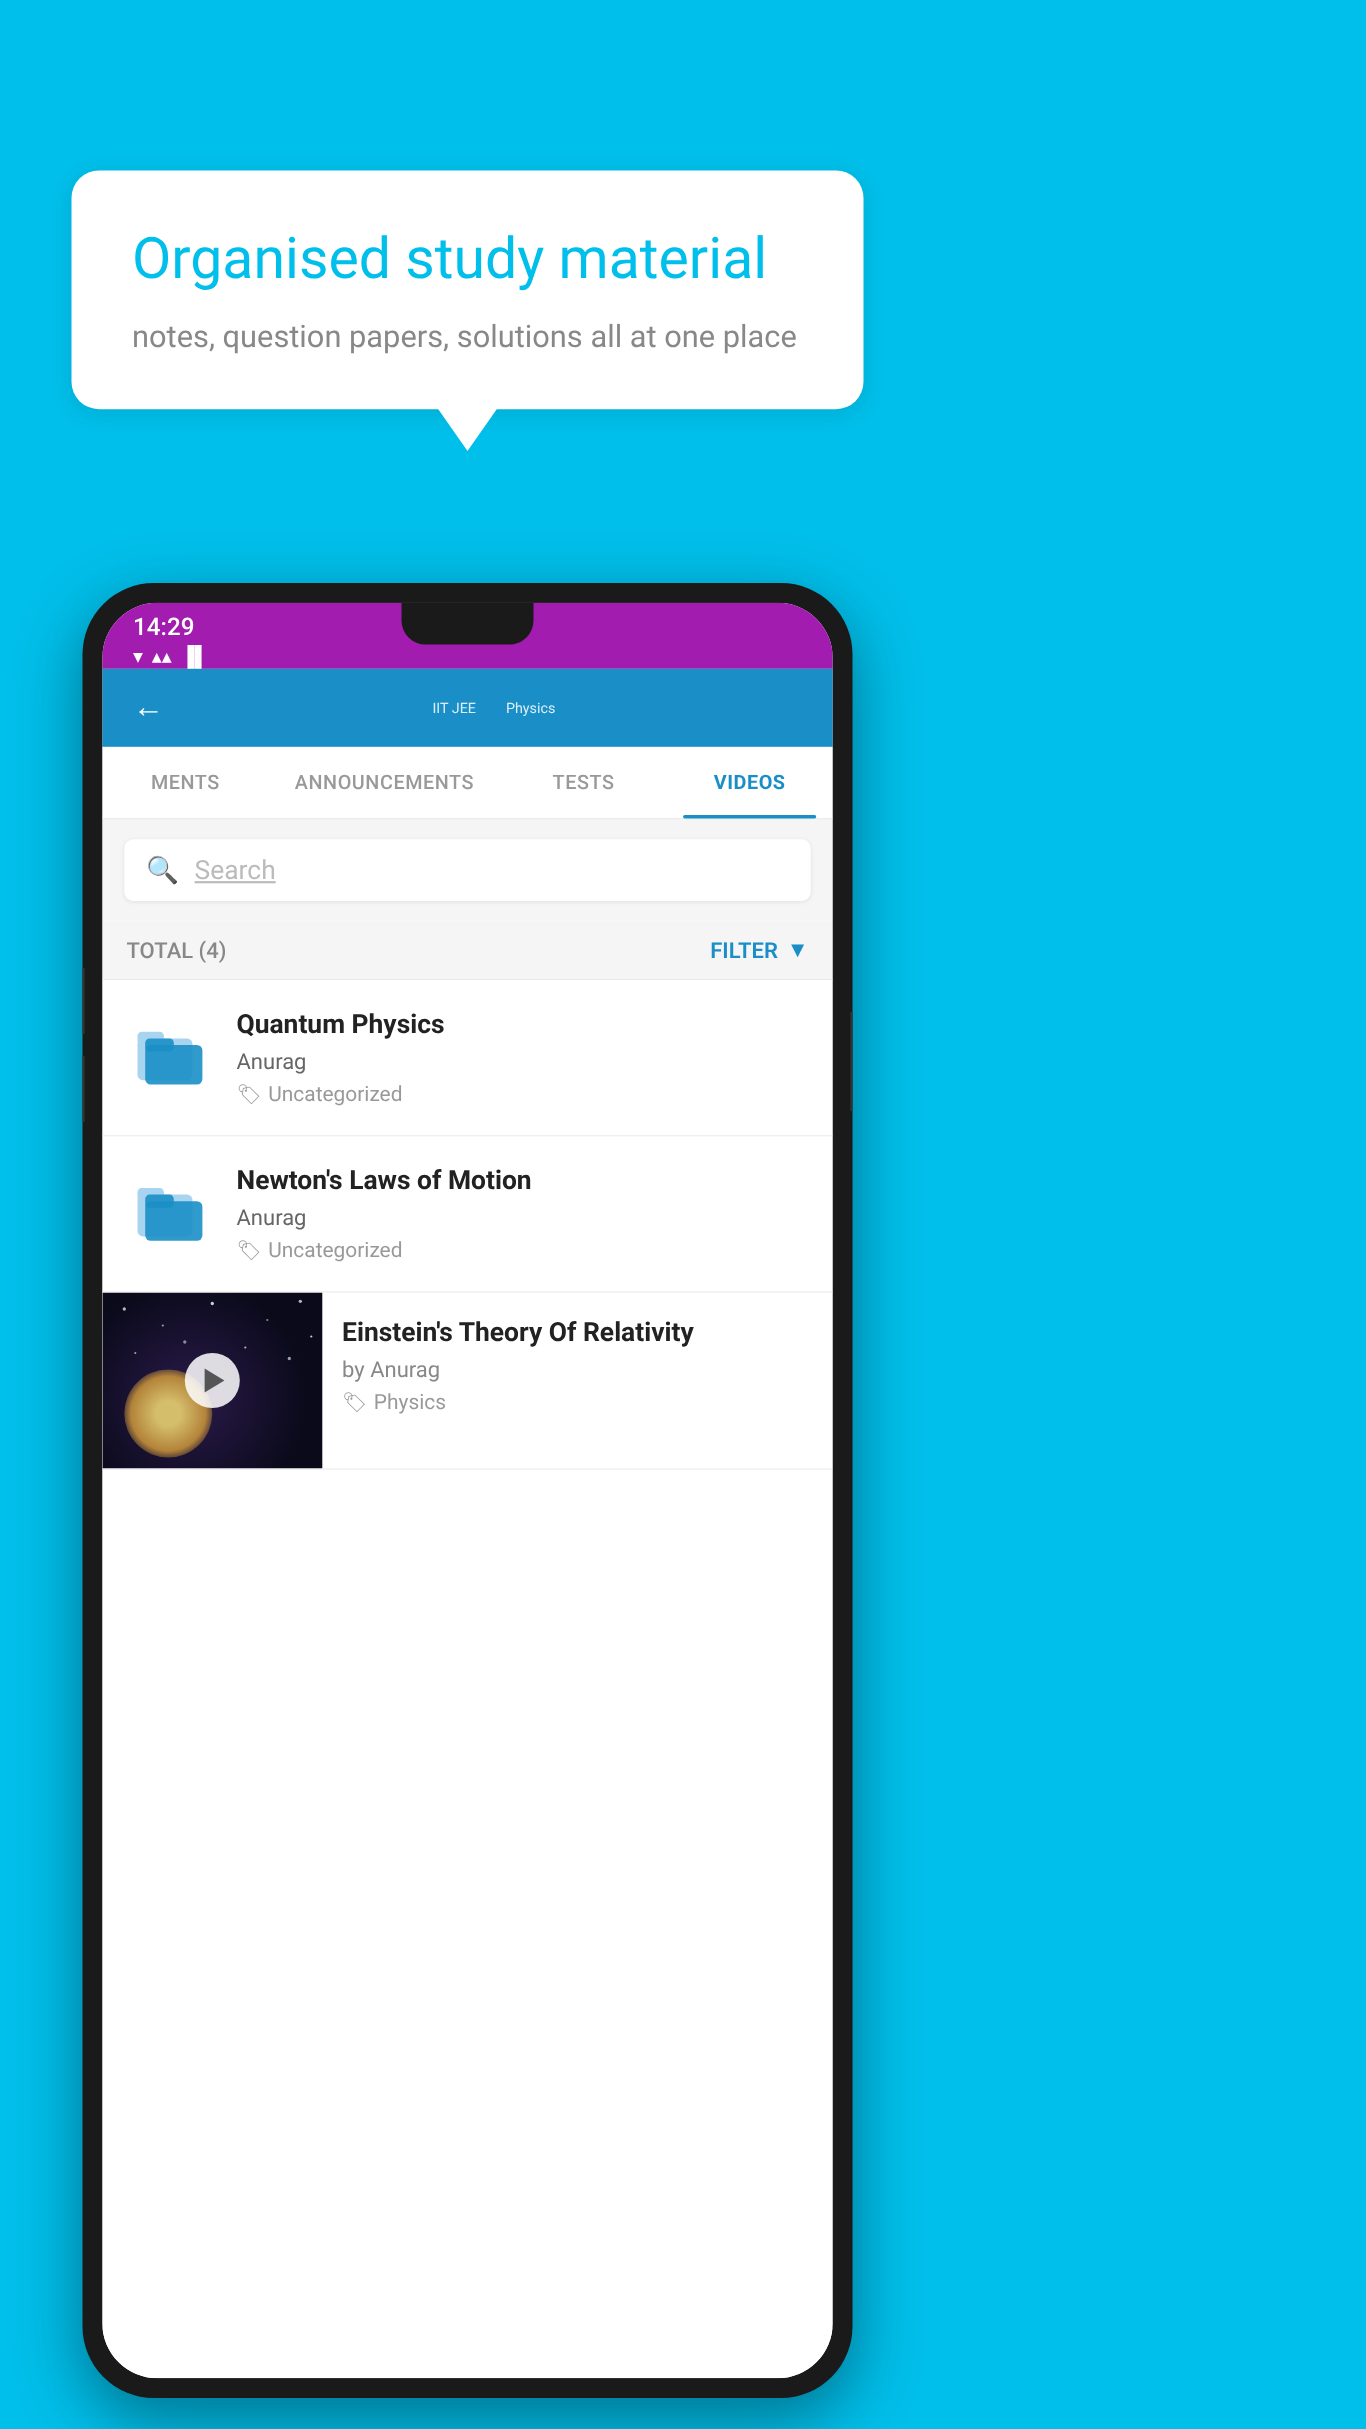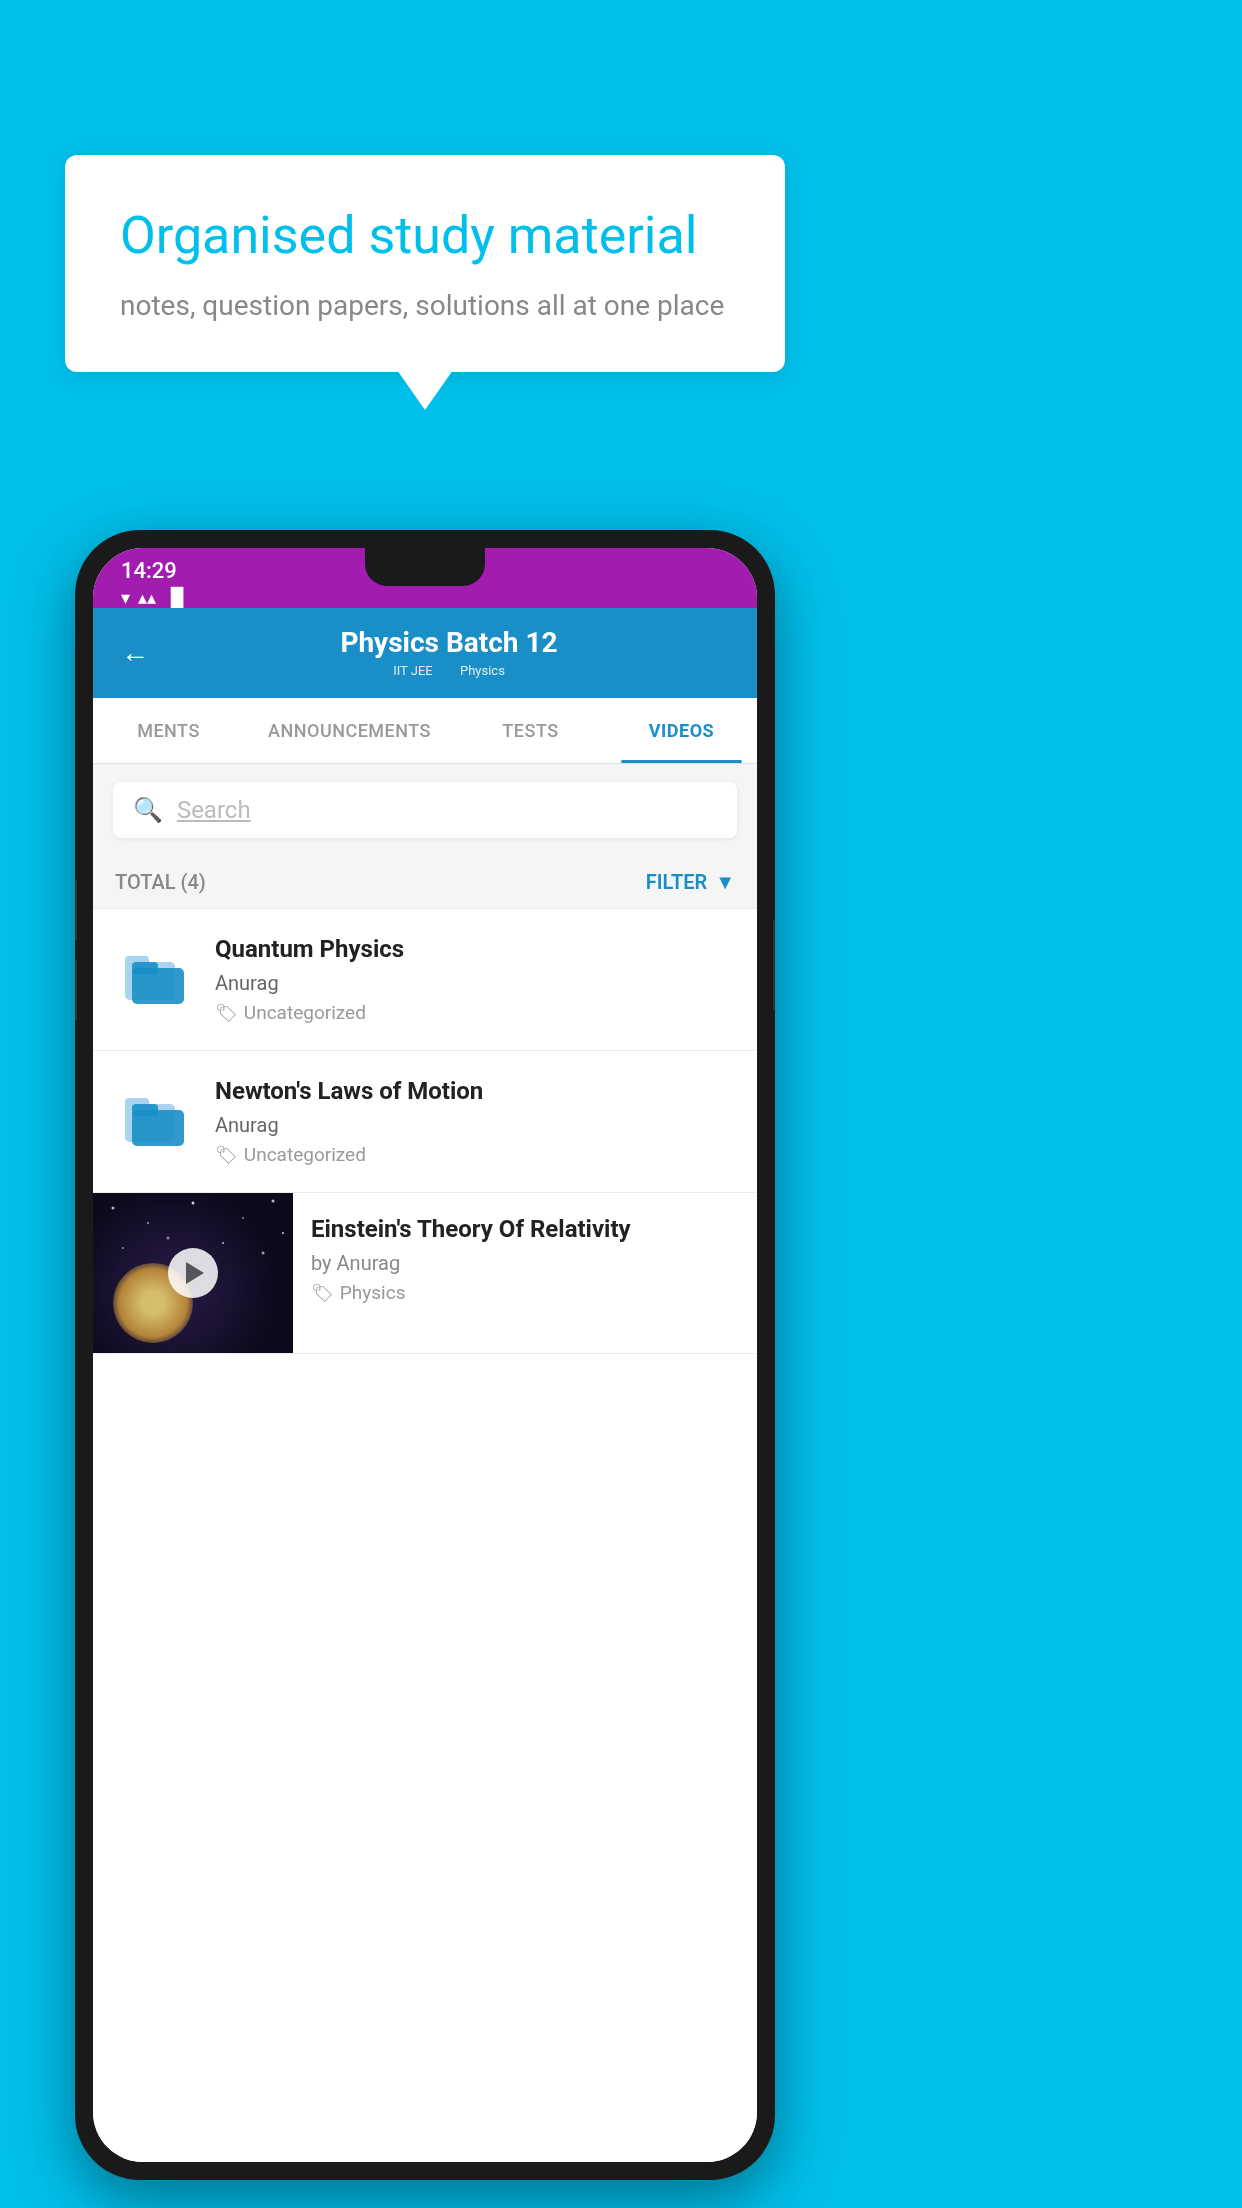--- a/index.html
+++ b/index.html
@@ -13,21 +13,21 @@
       position: relative;
     }
 
     
     .speech-bubble {
       position: absolute;
       top: 155px;
       left: 65px;
       width: 720px;
       background: white;
-      border-radius: 12px;
+      border-radius: 25px;
       padding: 50px 55px;
       box-shadow: 0 4px 20px rgba(0,0,0,0.1);
     }
     .speech-bubble::after {
       content: '';
       position: absolute;
       bottom: -38px;
       left: 50%;
       transform: translateX(-50%);
       border-width: 40px 28px 0 28px;
@@ -406,21 +406,20 @@
         <div class="status-icons">
           <span style="color:white;font-size:18px;">▾</span>
           <span style="color:white;font-size:18px;">▴▴</span>
           <span style="color:white;font-size:18px;">▐▌</span>
         </div>
       </div>
 
       <div class="app-header">
         <div class="back-arrow">←</div>
         <div class="header-title-area">
-          <div class="header-title">Physics Batch 12</div>
           <div class="header-subtitle">
             <span>IIT JEE</span>
             <span>  </span>
             <span>Physics</span>
           </div>
         </div>
       </div>
 
       <div class="tabs-bar">
         <div class="tab-item">

